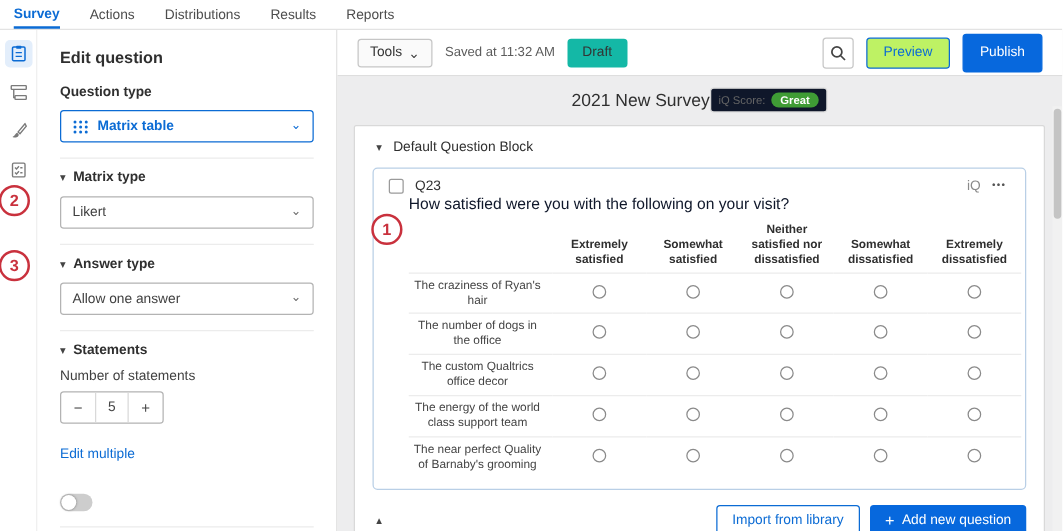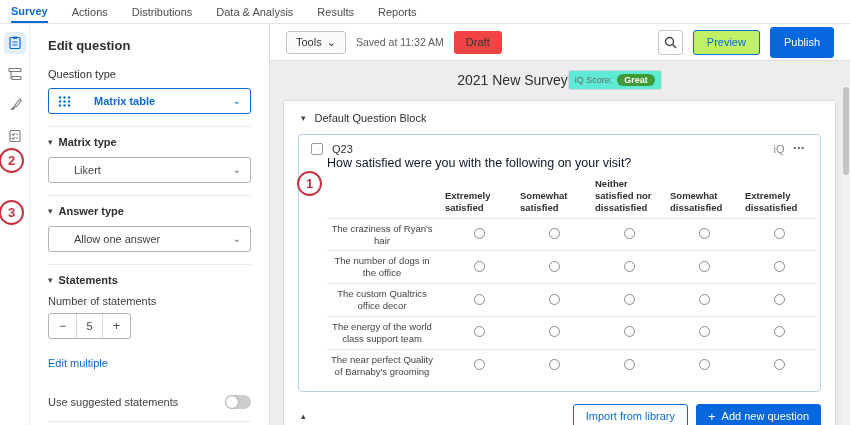--- a/index.html
+++ b/index.html
@@ -17,24 +17,24 @@
   .iconstrip { position:absolute; left:0; top:24px; width:30px; height:401px; background:#fff;
                border-right:1px solid #ececec; display:flex; flex-direction:column; align-items:center; padding-top:8px; gap:9px; }
   .tool { width:22px; height:22px; border-radius:4px; display:flex; align-items:center; justify-content:center; cursor:pointer; }
   .tool.active { background:#e3eefb; }
   .tool svg { display:block; }
 
   
   .sidebar { position:absolute; left:30px; top:24px; width:240px; height:401px; background:#fff;
              border-right:1px solid #dcdcdc; padding:14px 18px 0 18px; overflow:hidden; }
   .panel-title { font-size:13px; font-weight:bold; color:#2f2f2f; margin-bottom:15px; }
-  .field-label { font-size:11px; font-weight:normal; color:#2f2f2f; margin-bottom:8px; }
+  .field-label { font-size:11px; font-weight:bold; color:#2f2f2f; margin-bottom:8px; }
   .select { height:26px; border:1px solid #b3b3b3; border-radius:3px; background:#fff; display:flex; align-items:center;
             padding:0 9px; font-size:11px; color:#3f3f3f; cursor:pointer; margin-bottom:10px; }
-  .select .sel-text { flex:1;margin-left:16px; }
+  .select .sel-text { flex:1; }
   .select .chev { color:#6b6b6b; font-size:10px; line-height:1; }
   .select.primary { border-color:#0b6bd4; color:#0b6bd4; }
   .select.primary .chev { color:#0b6bd4; }
   .select.primary .sel-text { font-weight:bold; }
   .mt-icon { margin-right:7px; display:flex; }
   .divider-sec { border-top:1px solid #ececec; margin-top:12px; padding-top:9px; }
   .section-head { display:flex; align-items:center; gap:6px; font-size:11px; font-weight:bold; color:#2f2f2f; margin-bottom:9px; cursor:pointer; }
   .caret { font-size:9px; color:#444; line-height:1; }
   .stepper { display:inline-flex; border:1px solid #b3b3b3; border-radius:3px; height:26px; overflow:hidden; margin-bottom:12px; }
   .stepper span { width:27px; display:flex; align-items:center; justify-content:center; font-size:12px; color:#444; cursor:pointer; }
@@ -46,46 +46,46 @@
   .toggle::after { content:""; position:absolute; left:1px; top:1px; width:12px; height:12px; border-radius:50%;
                    background:#fff; box-shadow:0 0 2px rgba(0,0,0,.45); }
   .sub-label { font-size:11px; color:#3f3f3f; margin-bottom:6px; }
 
   
   .main { position:absolute; left:270px; top:24px; width:580px; height:401px; background:#ededee; }
   .toolbar { height:37px; background:#fff; border-bottom:1px solid #dedede; display:flex; align-items:center; gap:10px; padding:0 16px; }
   .btn { border-radius:3px; font-size:11px; display:inline-flex; align-items:center; justify-content:center; cursor:pointer; }
   .tools-btn { height:23px; padding:0 9px; border:1px solid #c6c6c6; background:#fafafa; color:#333; gap:5px; }
   .saved { font-size:10.5px; color:#5c5c5c; }
-  .draft-tab { height:23px; padding:0 12px; background:#ef4444; color:#333; font-size:11px; display:inline-flex; align-items:center; border-radius:3px; cursor:pointer; }
+  .draft-tab { height:23px; padding:0 12px; background:#14b8a6; color:#333; font-size:11px; display:inline-flex; align-items:center; border-radius:3px; cursor:pointer; }
   .tb-spacer { flex:1; }
   .search-btn { width:25px; height:25px; border:1px solid #c6c6c6; background:#fff; }
   .preview-btn { height:25px; padding:0 13px; border:1px solid #0b6bd4; background:#bef264; color:#0b6bd4; }
   .publish-btn { height:31px; padding:0 13px; border:1px solid #0768dd; background:#0768dd; color:#fff; }
 
   .content { padding:9px 14px 0 13px; }
   .title-row { display:flex; align-items:center; justify-content:center; }
   .survey-title { font-size:14px; font-weight:normal; color:#2f2f2f; }
-  .iq-chip { background:#5eead4; border:1px solid #d9d9d9; border-radius:3px; padding:3px 6px; display:flex; align-items:center; gap:5px; }
+  .iq-chip { background:#0f172a; border:1px solid #d9d9d9; border-radius:3px; padding:3px 6px; display:flex; align-items:center; gap:5px; }
   .iq-chip .iq-label { font-size:9px; color:#666; }
   .badge { background:#3f9c35; color:#fff; font-size:9px; font-weight:bold; padding:1px 7px; border-radius:8px; }
 
   .block-card { margin-top:10px; background:#fff; border:1px solid #d9d9d9; border-radius:2px; padding:11px 14px; height:330px; }
   .block-head { display:flex; align-items:center; gap:9px; font-size:11px; color:#2f2f2f; margin-bottom:10px; padding-left:3px; }
   .question-card { border:1px solid #b9cfe6; border-radius:4px; background:#fff; padding:8px 12px 10px 12px; }
   .q-head { display:flex; align-items:flex-start; gap:9px; }
   .checkbox { width:12px; height:12px; border:1px solid #9a9a9a; border-radius:2px; background:#fff; cursor:pointer; }
   .q-id { font-size:11px; color:#333; }
   .q-iq { font-size:11px; color:#8a8a8a; cursor:pointer; }
   .q-dots { font-size:8px; letter-spacing:1px; color:#555; cursor:pointer; margin-right:3px; }
   .q-text { font-size:12.5px; color:#0f172a; margin:1px 0 4px 16px; }
 
   table.matrix { border-collapse:collapse; margin-left:16px; width:490px; table-layout:fixed; }
   .matrix th, .matrix td { font-size:9.5px; padding:4px 3px; }
-  .matrix th { font-weight:bold; color:#2f2f2f; text-align:left; vertical-align:bottom; line-height:1.25; }
+  .matrix th { font-weight:bold; color:#2f2f2f; text-align:center; vertical-align:bottom; line-height:1.25; }
   .matrix th.stmt-col, .matrix td.stmt { width:115px; text-align:center; }
   .matrix td.stmt { color:#444; line-height:1.25; padding-right:8px; }
   .matrix tbody tr { border-top:1px solid #ececec; }
   .matrix td.rc { text-align:center; }
   .radio { display:inline-block; width:11px; height:11px; border:1px solid #8a8a8a; border-radius:50%; background:#fff; cursor:pointer; }
 
   .block-foot { display:flex; align-items:center; gap:8px; margin-top:12px; padding-left:3px; }
   .caret-up { font-size:9px; color:#444; cursor:pointer; }
   .import-btn { height:24px; padding:0 12px; border:1px solid #0b6bd4; background:#fff; color:#0b6bd4; }
   .add-btn { height:24px; padding:0 11px; border:1px solid #0768dd; background:#0768dd; color:#fff; gap:6px; }
@@ -104,21 +104,20 @@
 </style>
 </head>
 <body>
 
 <div class="app">
 
   <nav class="topnav">
     <span class="nav-item active">Survey</span>
     <span class="nav-item">Actions</span>
     <span class="nav-item">Distributions</span>
-    <span class="nav-item">Data &amp; Analysis</span>
     <span class="nav-item">Results</span>
     <span class="nav-item">Reports</span>
   </nav>
 
   <div class="iconstrip">
     <div class="tool active">
       <svg width="14" height="14" viewBox="0 0 14 14">
           <rect x="2" y="1.5" width="10" height="11" rx="1" fill="none" stroke="#0b6bd4" stroke-width="1.2"></rect>
           <rect x="5" y="0.5" width="4" height="2.5" rx="0.5" fill="#0b6bd4"></rect>
           <line x1="4.5" y1="6" x2="9.5" y2="6" stroke="#0b6bd4" stroke-width="1"></line>
@@ -201,21 +200,20 @@
         <span>Statements</span>
       </div>
       <div class="sub-label">Number of statements</div>
       <div class="stepper">
         <span>−</span>
         <span class="step-val">5</span>
         <span>+</span>
       </div>
       <div><span class="link">Edit multiple</span></div>
       <div class="toggle-row">
-        <span class="toggle-label">Use suggested statements</span>
         <span class="toggle"></span>
       </div>
     </div>
 
     <div class="divider-sec">
       
       
     </div>
   </aside>
 

